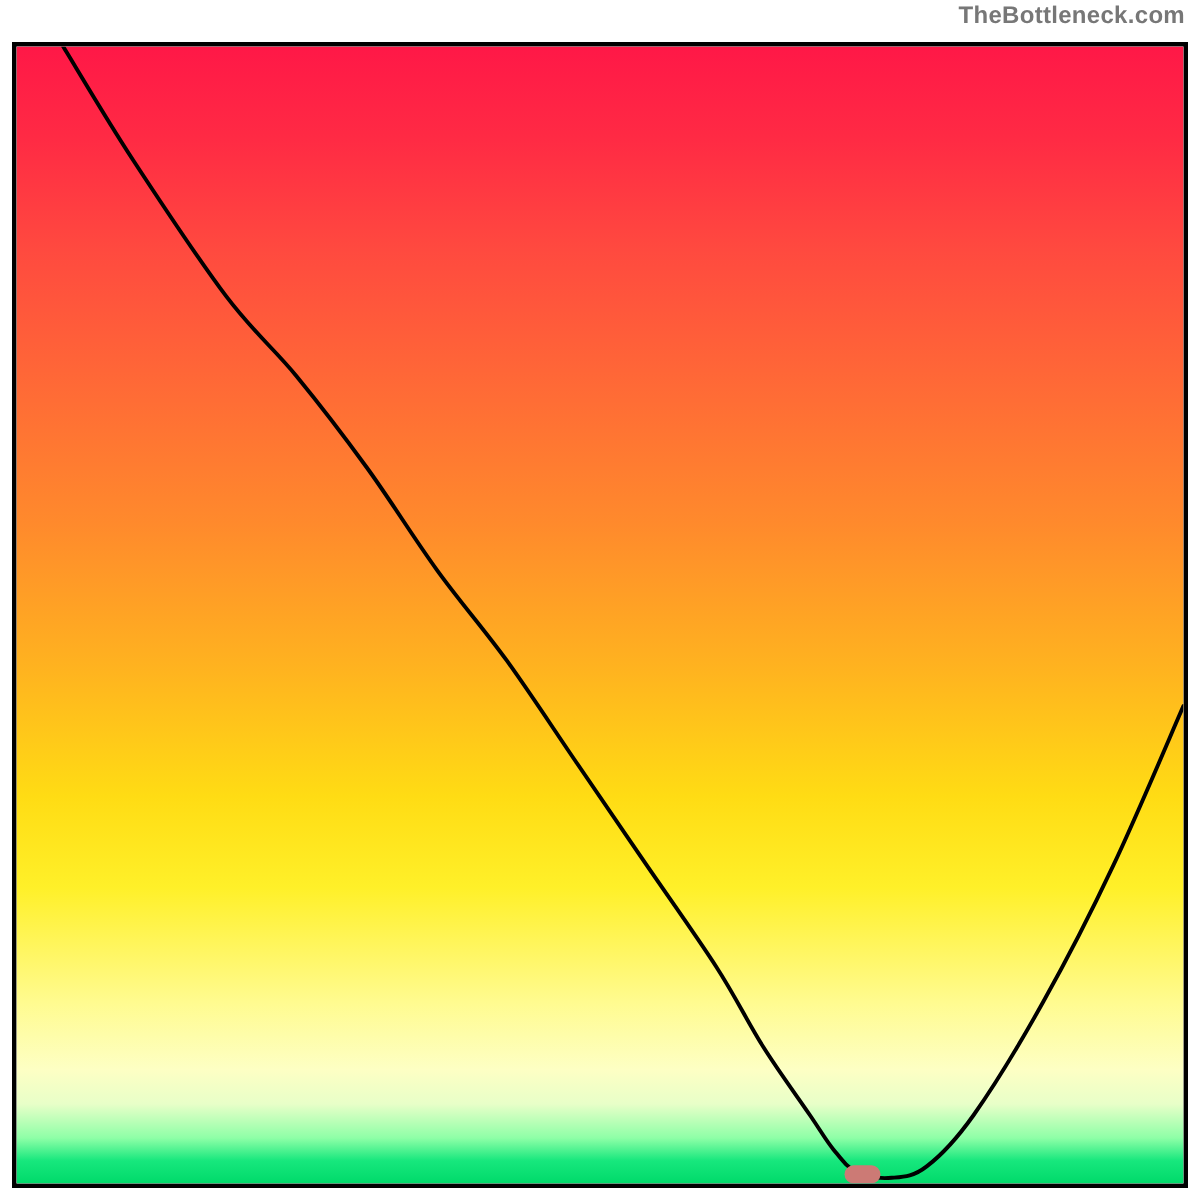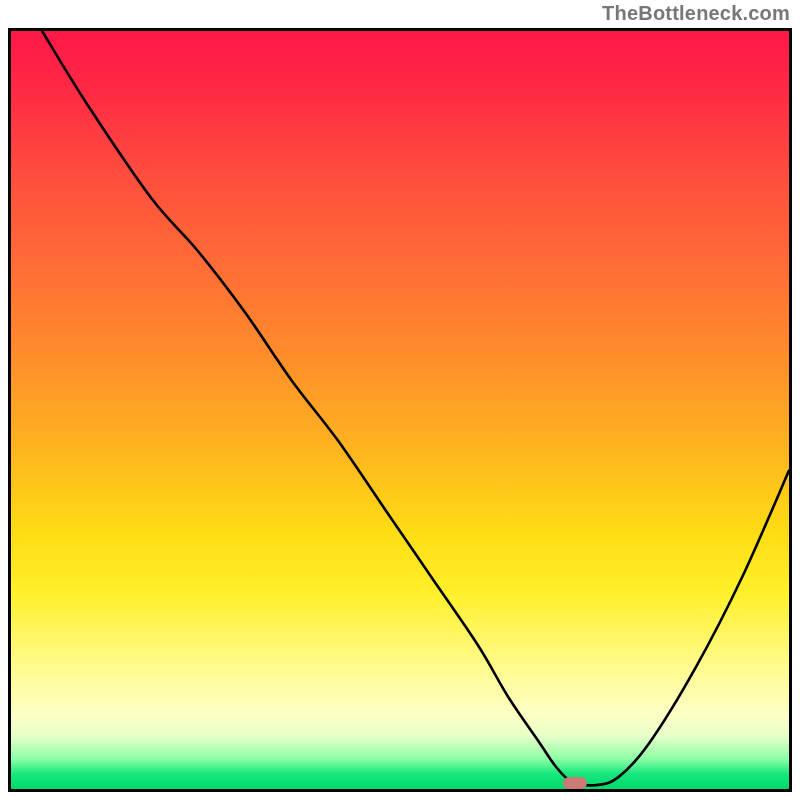--- a/index.html
+++ b/index.html
@@ -13,21 +13,21 @@
   }
   .wrap {
     position: relative;
     width: 800px;
     height: 800px;
   }
   .attribution {
     position: absolute;
     top: 2px;
     right: 10px;
-    font-size: 20px;
+    font-size: 16px;
     font-weight: 600;
     color: #777777;
     letter-spacing: 0.2px;
   }
   .chart-frame {
     position: absolute;
     left: 8px;
     top: 28px;
     width: 784px;
     height: 764px;

